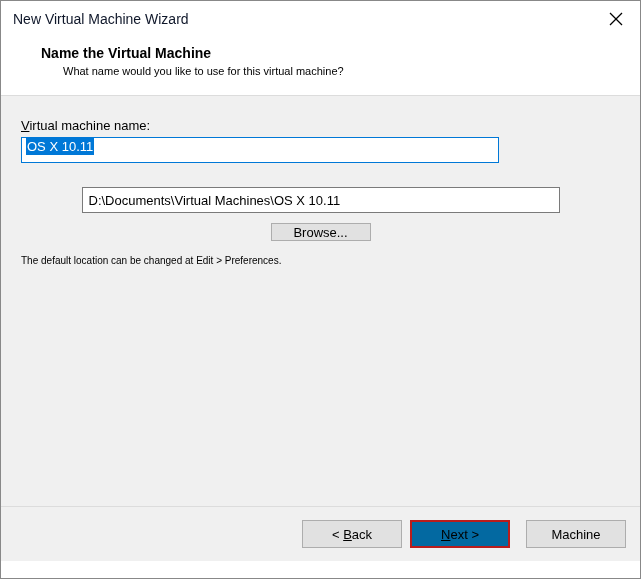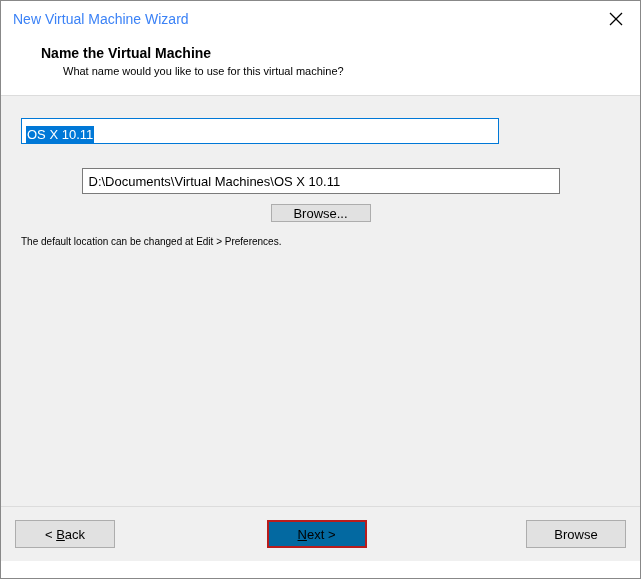--- a/index.html
+++ b/index.html
@@ -15,21 +15,21 @@
     .titlebar {
       display: flex;
       align-items: center;
       justify-content: space-between;
       height: 36px;
       padding: 0 0 0 12px;
       background: #ffffff;
     }
     .titlebar-title {
       font-size: 14px;
-      color: #3b82f6;
+      color: #0f172a;
     }
     .close-btn {
       width: 48px;
       height: 36px;
       display: flex;
       align-items: center;
       justify-content: center;
       cursor: pointer;
     }
     .close-btn svg { width: 14px; height: 14px; }
@@ -62,21 +62,21 @@
     }
     .field-label .ul { text-decoration: underline; }
     .vm-name-input-wrap {
       position: relative;
       width: 478px;
       height: 26px;
       border: 1px solid #0078d7;
       background: #ffffff;
       margin-bottom: 24px;
       display: flex;
-      align-items: flex-end;
+      align-items: flex-start;
       padding: 0 4px;
     }
     .vm-name-input-wrap .selected-text {
       background: #0078d7;
       color: #ffffff;
       font-size: 13px;
       padding: 1px 1px;
     }
     .location-row {
       display: flex;
@@ -106,21 +106,21 @@
     }
     .hint-text {
       font-size: 10px;
       color: #000;
     }
     .footer {
       background: #f0f0f0;
       height: 54px;
       display: flex;
       align-items: center;
-      justify-content: space-between;
+      justify-content: flex-end;
       padding: 0 14px;
       gap: 8px;
     }
     .footer-btn {
       width: 100px;
       height: 28px;
       background: #e1e1e1;
       border: 1px solid #adadad;
       font-size: 13px;
       font-family: inherit;
@@ -145,29 +145,30 @@
       </svg>
   </div>
 </div>
 
 <div class="header-area">
   <div class="header-title">Name the Virtual Machine</div>
   <div class="header-sub">What name would you like to use for this virtual machine?</div>
 </div>
 
 <div class="content-area">
+  <div class="field-label"><span class="ul">V</span><span>irtual machine name:</span></div>
   <div class="vm-name-input-wrap">
     <span class="selected-text">OS X 10.11</span>
   </div>
 
   <div class="location-row">
     <input class="location-input" type="text" value="D:\Documents\Virtual Machines\OS X 10.11" style="">
     <button class="browse-btn">Browse...</button>
   </div>
 
   <div class="hint-text">The default location can be changed at Edit &gt; Preferences.</div>
 </div>
 
 <div class="footer">
   <button class="footer-btn"><span>&lt; </span><span class="ul">B</span><span>ack</span></button>
   <button class="footer-btn primary"><span class="ul">N</span><span>ext &gt;</span></button>
-  <button class="footer-btn cancel-gap">Browse</button>
+  <button class="footer-btn cancel-gap">Machine</button>
 </div>
 
 </body></html>

